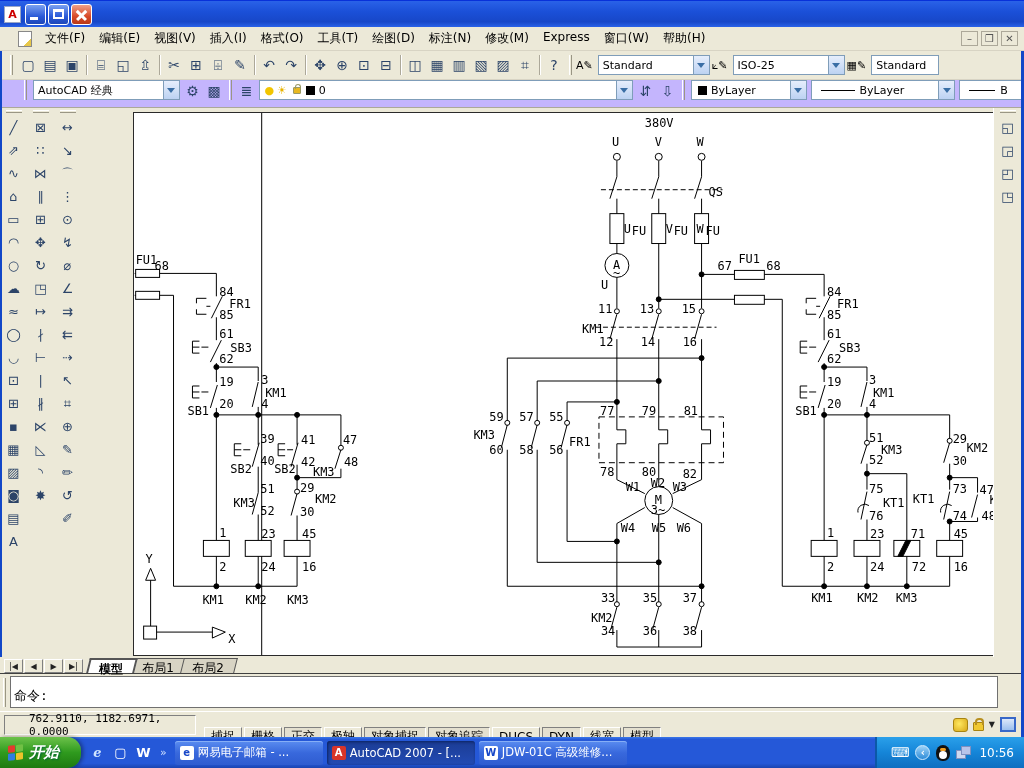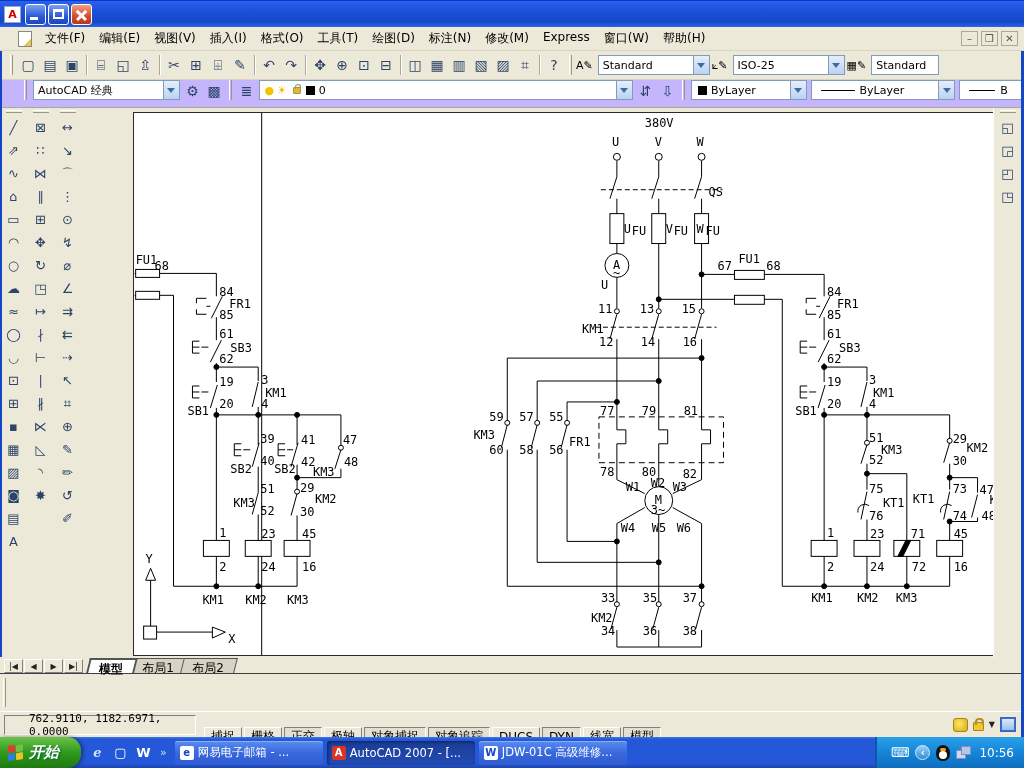--- a/index.html
+++ b/index.html
@@ -721,20 +721,23 @@
       </div>
     <div id="tabs" style="display:flex;margin-left:8px">
         <div class="tab active"><span>模型</span></div>
         <div class="tab"><span>布局1</span></div>
         <div class="tab"><span>布局2</span></div>
       </div>
   </div>
 
   <div class="cmd">
     <div class="cmd-grip"></div>
+    <div class="cmd-box">
+      <div class="cmd-prompt">命令:</div>
+    </div>
   </div>
 
   <div class="statusbar">
     <div class="coords">762.9110, 1182.6971, 0.0000</div>
     <div id="st-toggles" style="display:flex">
         <div class="stbtn">捕捉</div>
         <div class="stbtn">栅格</div>
         <div class="stbtn active">正交</div>
         <div class="stbtn">极轴</div>
         <div class="stbtn active">对象捕捉</div>

